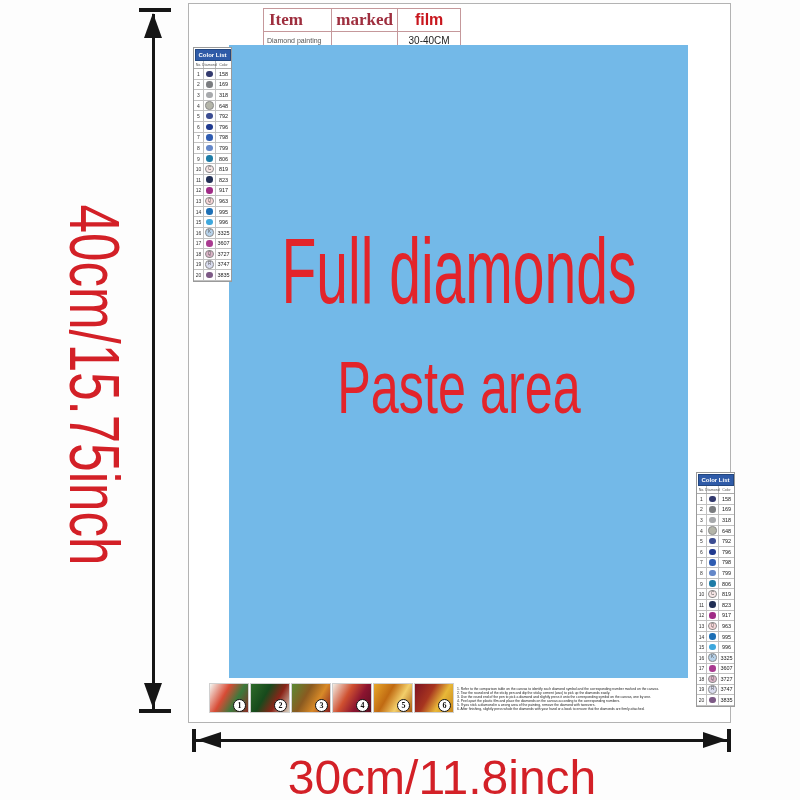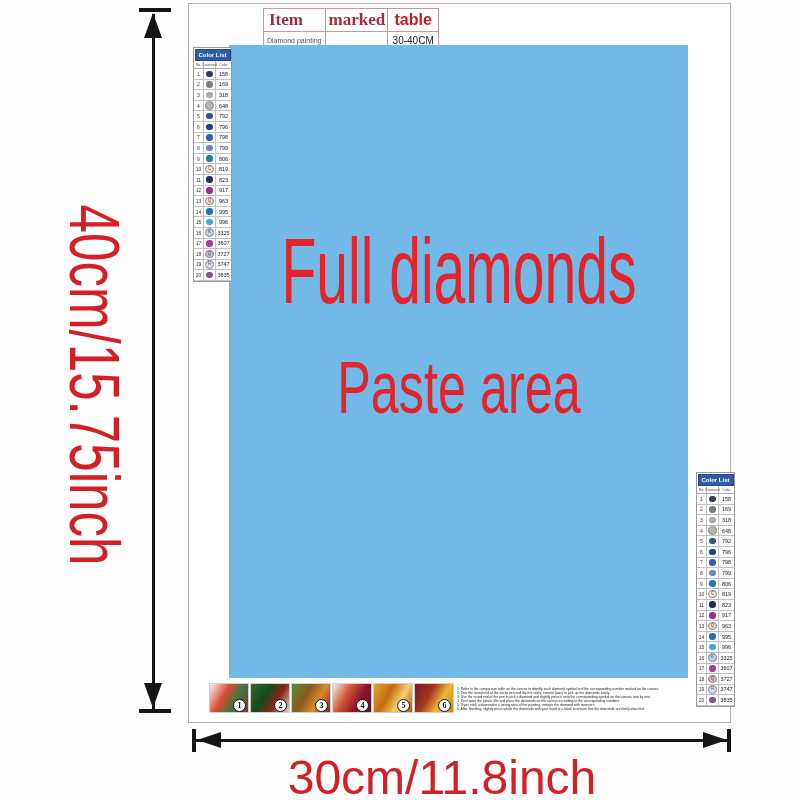--- a/index.html
+++ b/index.html
@@ -5,21 +5,21 @@
   html,body{margin:0;padding:0;background:#ffffff;}
   .stage{position:relative;width:800px;height:800px;background:#fdfdfd;overflow:hidden;
          font-family:"Liberation Sans",sans-serif;}
   .abs{position:absolute;}
 
   
   .sheet{left:188px;top:3px;width:541px;height:718px;background:#ffffff;
          border:1px solid #b3b3b3;}
 
   
-  .toptable{left:74px;top:4px;width:176px;border-collapse:collapse;background:#fff;}
+  .toptable{left:74px;top:4px;width:198px;border-collapse:collapse;background:#fff;}
   .toptable td{border:1px solid #c5989b;overflow:hidden;white-space:nowrap;}
   .tt-h{height:19px;font-family:"Liberation Serif",serif;font-weight:600;
         font-size:17px;color:#9e2e3e;}
   .tt-h.c1{width:62px;padding-left:5px;text-align:left;}
   .tt-h.c2{width:64px;text-align:center;}
   .tt-h.c3{width:62px;text-align:center;color:#c8161d;font-weight:700;font-size:16px;
            font-family:"Liberation Sans",sans-serif;}
   .tt-d{height:14px;font-size:7px;color:#555;}
   .tt-d.c1{padding-left:3px;}
   .tt-d.c3{font-size:10px;color:#222;text-align:center;margin-left:16px;}
@@ -95,21 +95,21 @@
   <div class="abs ink v-cap-bot"></div>
   <div class="abs vlabel">40cm/15.75inch</div>
 
   <div class="abs sheet">
 
     <table class="abs toptable">
       <tbody>
           <tr>
         <td class="tt-h c1">Item</td>
         <td class="tt-h c2">marked</td>
-        <td class="tt-h c3">table</td>
+        <td class="tt-h c3">film</td>
       </tr>
       <tr>
         <td class="tt-d c1">Diamond painting</td>
         <td class="tt-d"></td>
         <td class="tt-d c3">30-40CM</td>
       </tr>
     </tbody>
       </table>
 
     <div class="abs blue">

